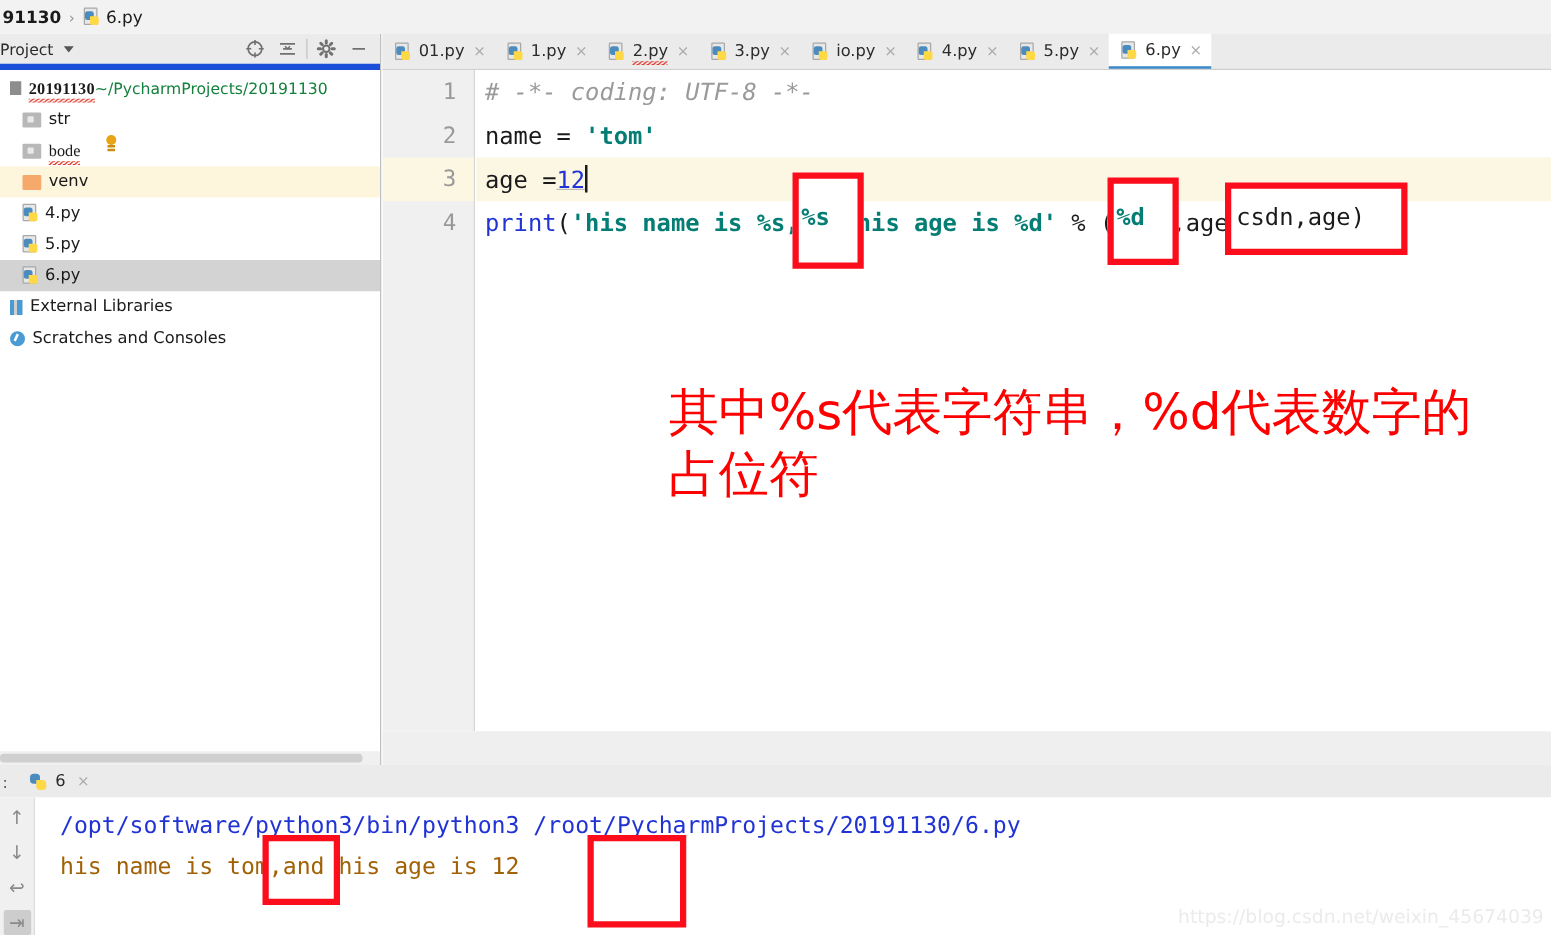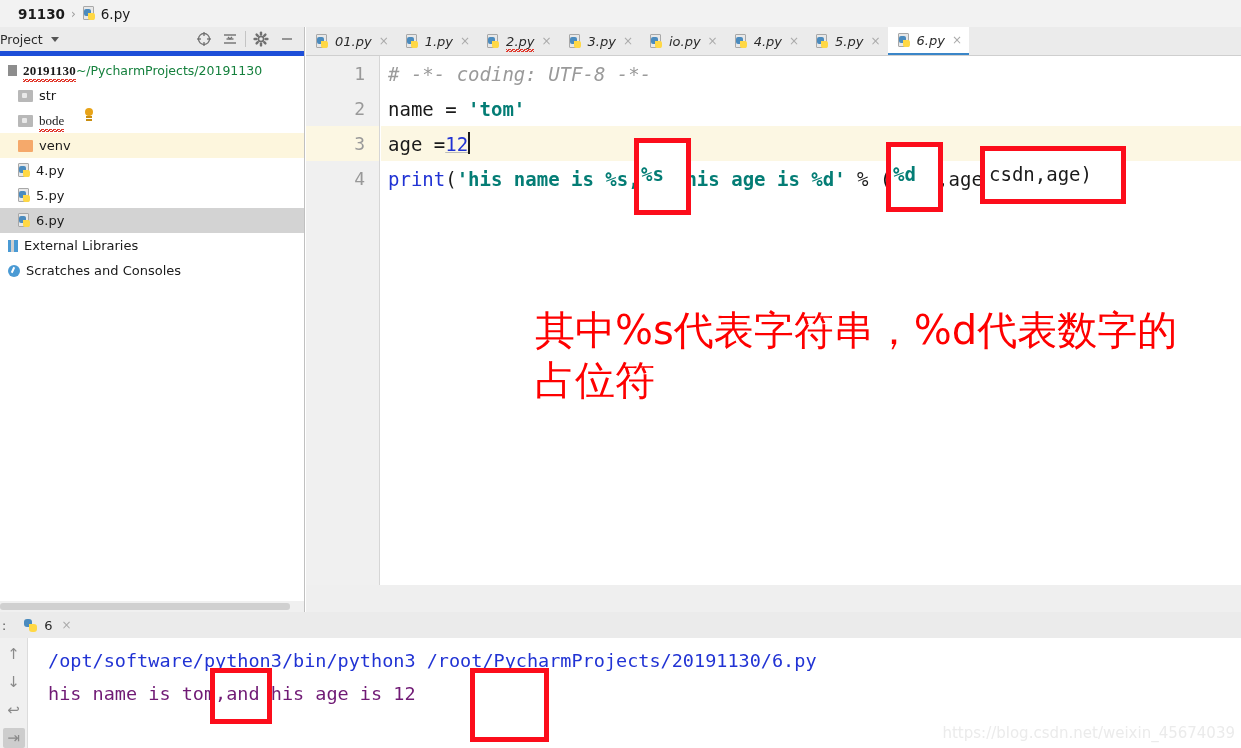--- a/index.html
+++ b/index.html
@@ -19,21 +19,21 @@
   }
 
   
   .breadcrumb-bar {
     position: absolute;
     left: 0; top: 0;
     width: 1241px; height: 27px;
     background: #f2f2f2;
     display: flex;
     align-items: center;
-    padding-left: 16px;
+    padding-left: 0px;
     font-size: 13px;
     color: #2b2b2b;
   }
   .bc-proj {
     font-weight: bold;
     font-size: 13.5px;
     color: #1a1a1a;
     letter-spacing: 0px;
     padding-left: 2px;
   }
@@ -240,21 +240,21 @@
     padding: 0 7px 0 10px;
     font-size: 13px;
     color: #2b2b2b;
     position: relative;
     background: #ebebeb;
   }
   .tab.active {
     background: #ffffff;
     border-bottom: 2px solid #3a86c8;
   }
-  .tab .tname { margin-left: 1px; font-style: italic; }
+  .tab .tname { margin-left: 1px; }
   .tab .tname.underline-err { position: relative; }
   .tab .tname.underline-err::after {
     content: "";
     position: absolute;
     left: 0; right: 0; bottom: -3px;
     height: 3px;
     background-image: repeating-linear-gradient(135deg,#e03b2f 0 1px,transparent 1px 2px);
     background-size: 4px 3px;
     background-repeat: repeat-x;
   }
@@ -432,21 +432,21 @@
   .console {
     position: absolute;
     left: 28px; top: 0;
     right: 0; bottom: 0;
     font-family: "DejaVu Sans Mono", "Liberation Mono", monospace;
     font-size: 18.5px;
     padding-left: 20px;
     padding-top: 6px;
   }
   .console .cmdline { color: #2133d4; white-space: pre; line-height: 33px; }
-  .console .outline { color: #701a75; white-space: pre; line-height: 33px; }
+  .console .outline { color: #a16207; white-space: pre; line-height: 33px; }
 
   .watermark {
     position: absolute;
     right: 6px; bottom: 6px;
     color: #ebebeb;
     font-size: 15px;
     z-index: 30;
     font-family: "DejaVu Sans", "Liberation Sans", sans-serif;
   }
 

